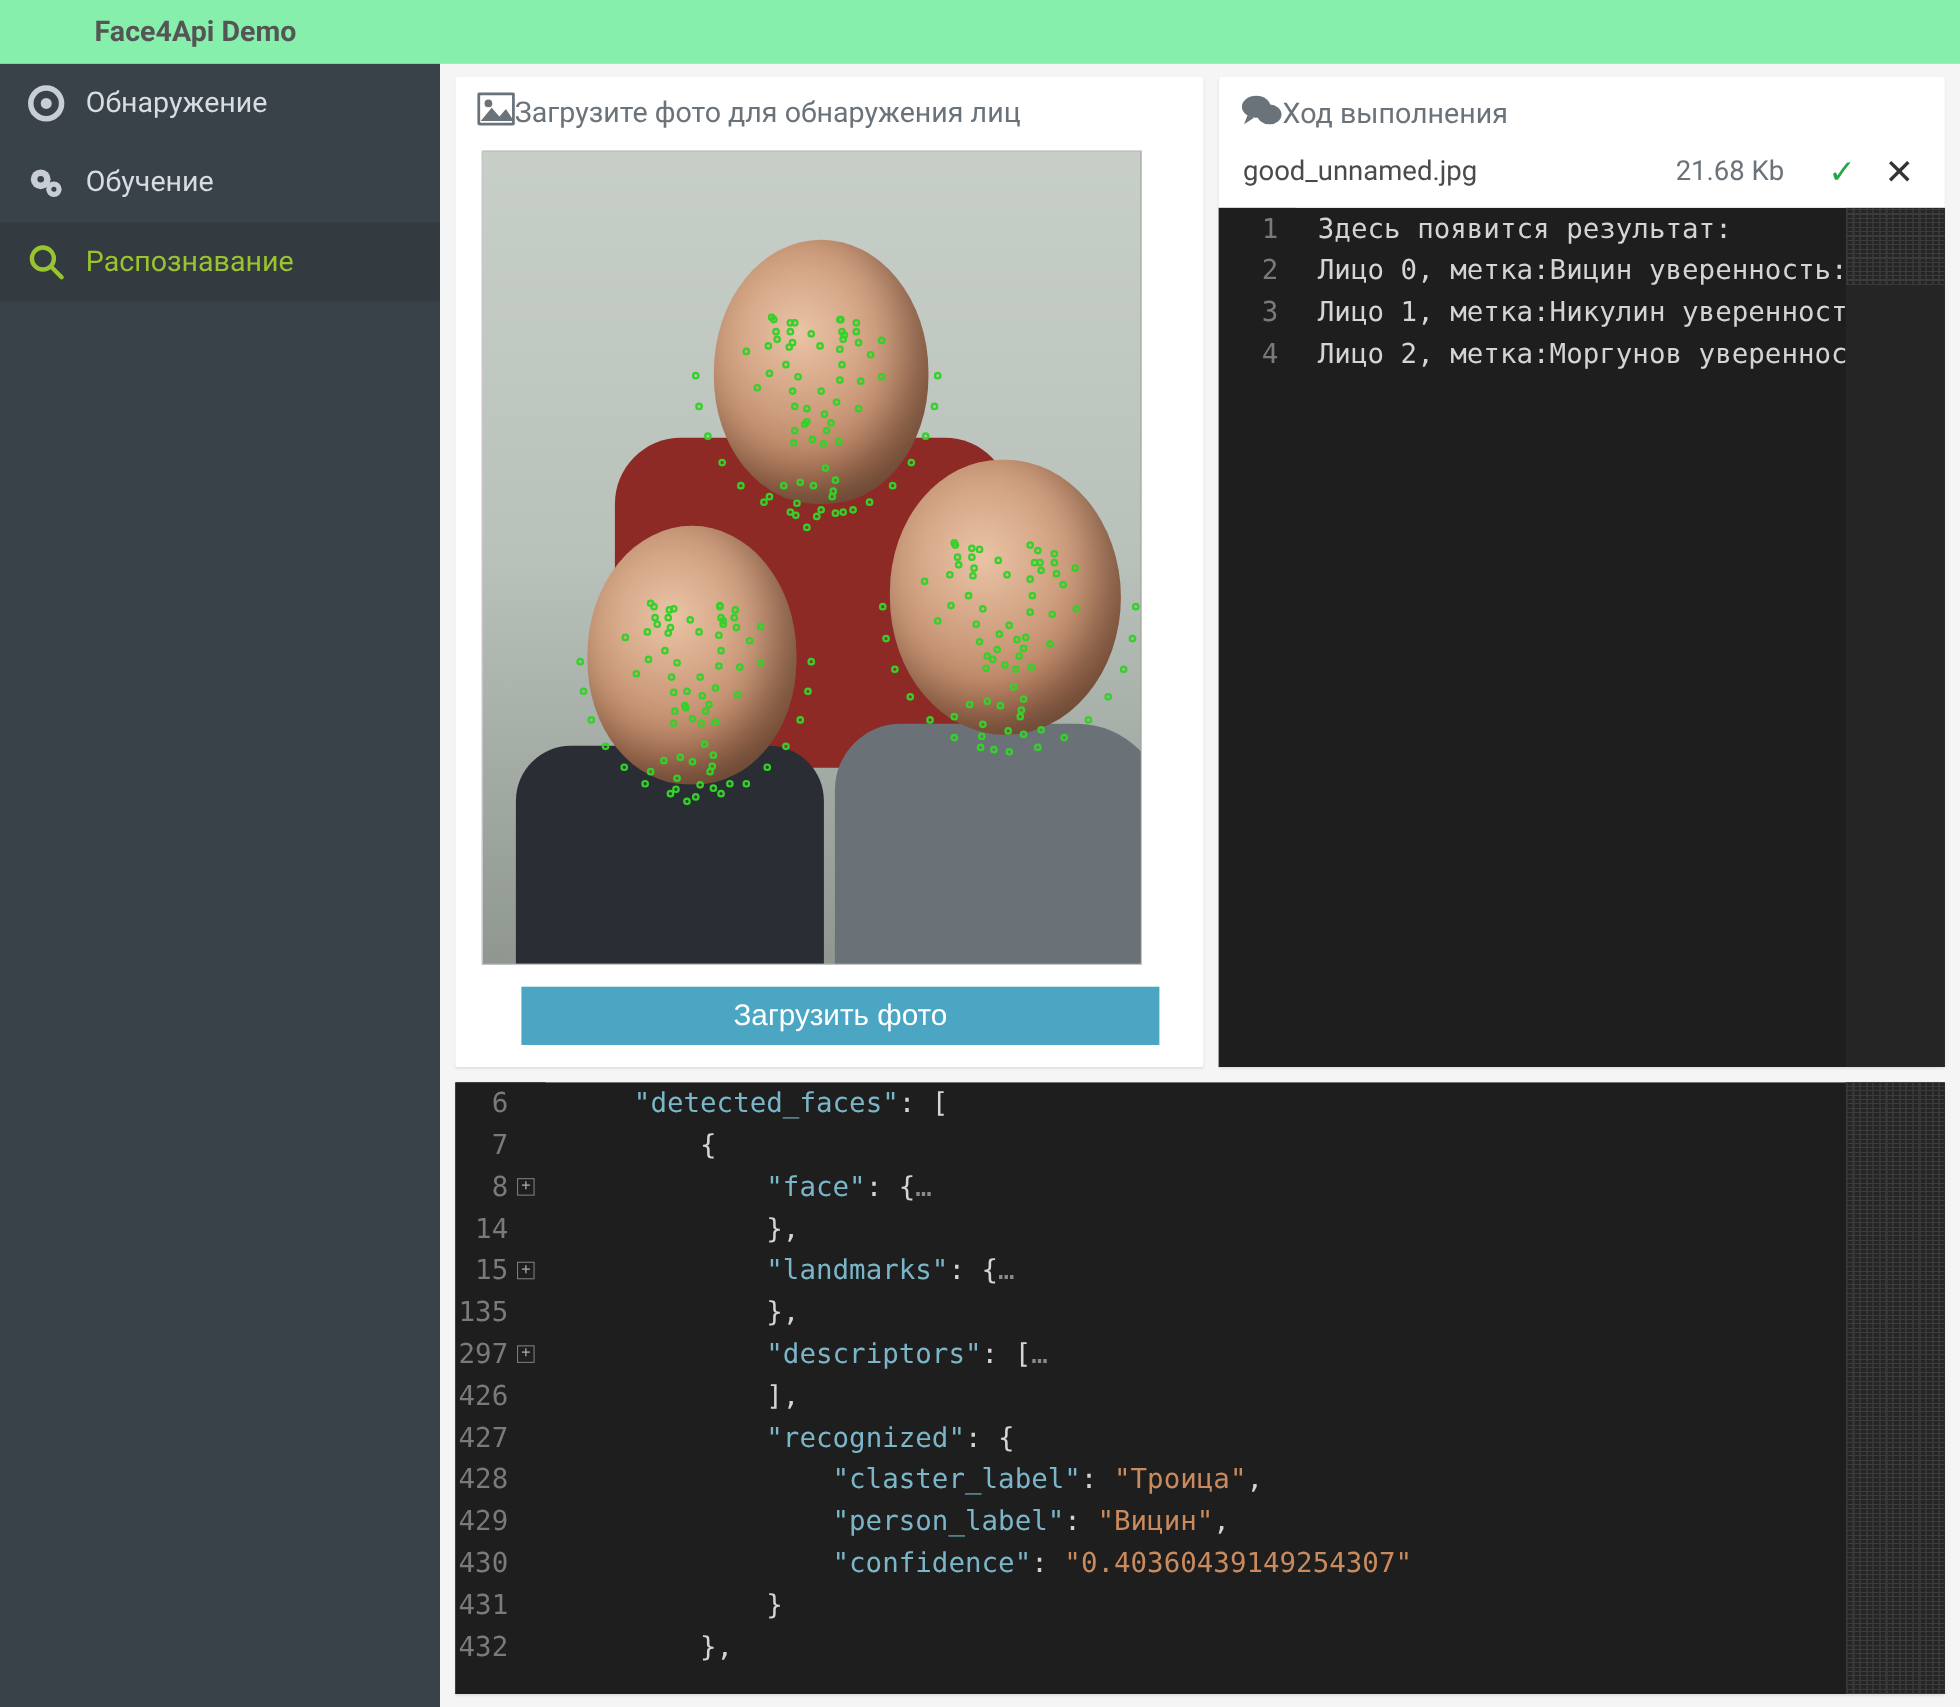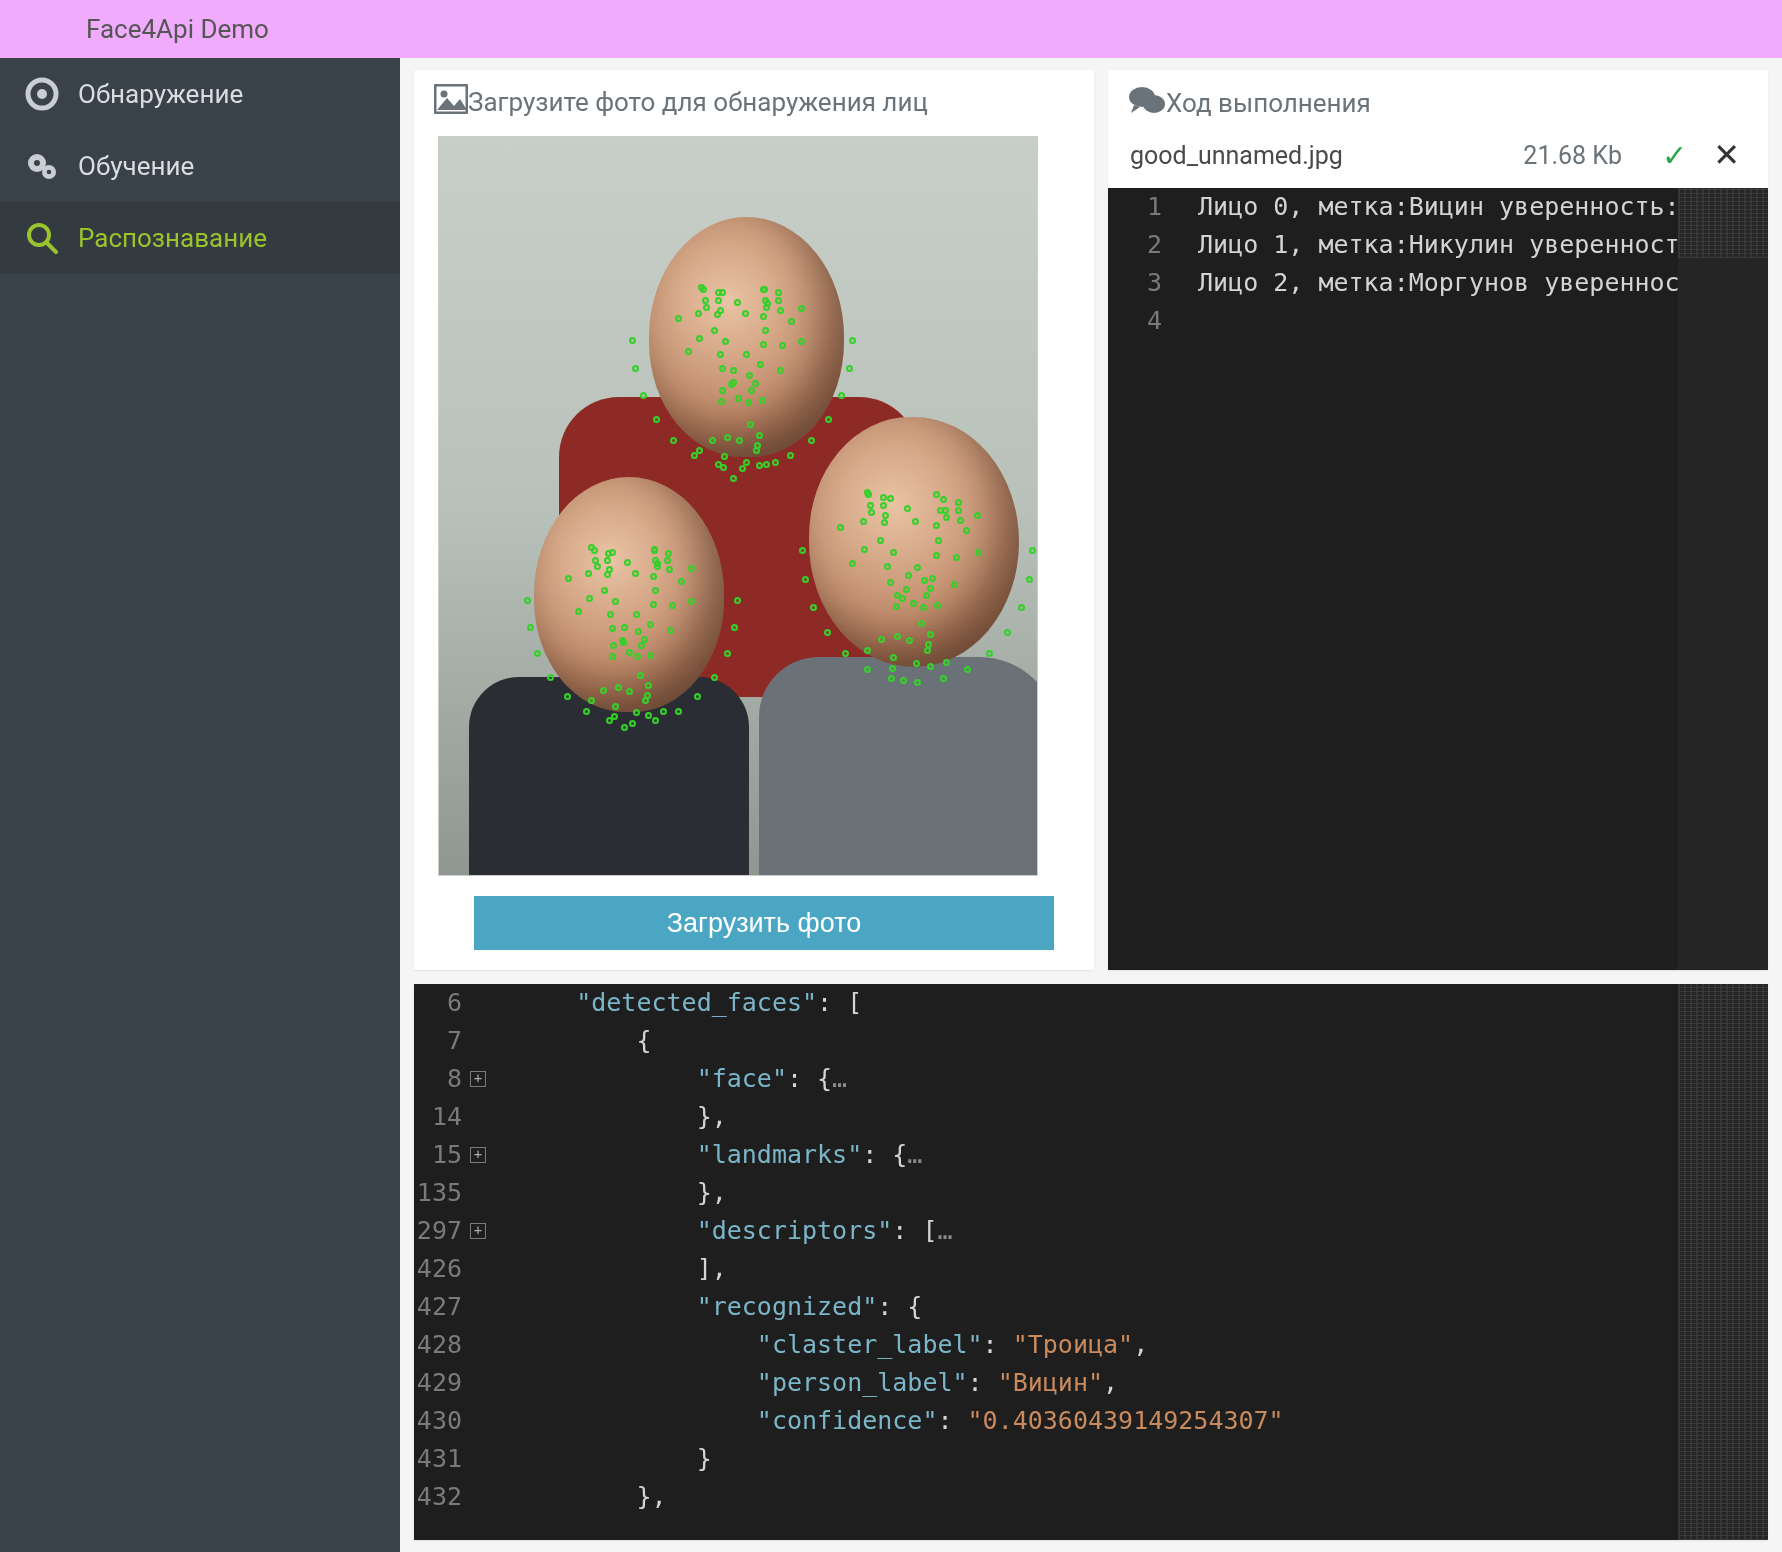--- a/index.html
+++ b/index.html
@@ -1,18 +1,18 @@
 <!DOCTYPE html>
 <html><head>
 <meta charset="utf-8">
 <style>
   * { box-sizing: border-box; margin: 0; padding: 0; }
   html, body { width: 1782px; height: 1552px; font-family: -apple-system, BlinkMacSystemFont, "Segoe UI", Roboto, sans-serif; background: #f5f5f5; overflow: hidden; }
   .app { display: flex; flex-direction: column; height: 100%; }
-  .topbar { height: 58px; background: #f0abfc; display: flex; align-items: center; padding: 0 30px 0 86px; font-size: 26px; color: #555; font-weight: 400; text-align: center; }
+  .topbar { height: 58px; background: #86efac; display: flex; align-items: center; padding: 0 30px 0 86px; font-size: 26px; color: #555; font-weight: 700; text-align: center; }
   .body { flex: 1; display: flex; min-height: 0; }
   .sidebar { width: 400px; background: #3a4249; display: flex; flex-direction: column; }
   .nav-item { display: flex; align-items: center; gap: 18px; padding: 18px 24px; color: #d8dde2; font-size: 26px; cursor: pointer; }
   .nav-item.active { background: #333a40; color: #9ac42e; }
   .nav-item .icon { width: 36px; height: 36px; display: flex; align-items: center; justify-content: center; }
   .main { flex: 1; display: flex; flex-direction: column; padding: 12px 14px; gap: 14px; min-width: 0; }
   .row { display: flex; gap: 14px; min-height: 0; }
   .card { background: #fff; border-radius: 2px; box-shadow: 0 1px 2px rgba(0,0,0,0.08); display: flex; flex-direction: column; }
   .card-head { display: flex; align-items: center; padding: 14px 20px 8px 20px; color: #6b737a; font-size: 26px; }
   .upload-card { width: 680px; }
@@ -370,21 +370,21 @@
             <span class="check">✓</span>
             <span class="close">✕</span>
           </div>
           <div class="editor">
             <div class="gutter" id="log-gutter">
                 <div style="height: 38px;">1</div>
                 <div style="height: 38px;">2</div>
                 <div style="height: 38px;">3</div>
                 <div style="height: 38px;">4</div>
               </div>
-            <div class="code" id="log-code"><div style="height: 38px;">Лицо 0, метка:Вицин уверенность:</div><div style="height: 38px;">Лицо 1, метка:Никулин уверенност</div><div style="height: 38px;">Лицо 2, метка:Моргунов увереннос</div></div>
+            <div class="code" id="log-code"><div style="height: 38px;">Здесь появится результат:</div><div style="height: 38px;">Лицо 0, метка:Вицин уверенность:</div><div style="height: 38px;">Лицо 1, метка:Никулин уверенност</div><div style="height: 38px;">Лицо 2, метка:Моргунов увереннос</div></div>
             <div class="minimap">
                 <div class="mm-noise" style="height:70px;"></div>
               </div>
           </div>
         </div>
       </div>
 
       <div class="card result-card">
         <div class="editor">
           <div class="gutter2" id="res-gutter">

